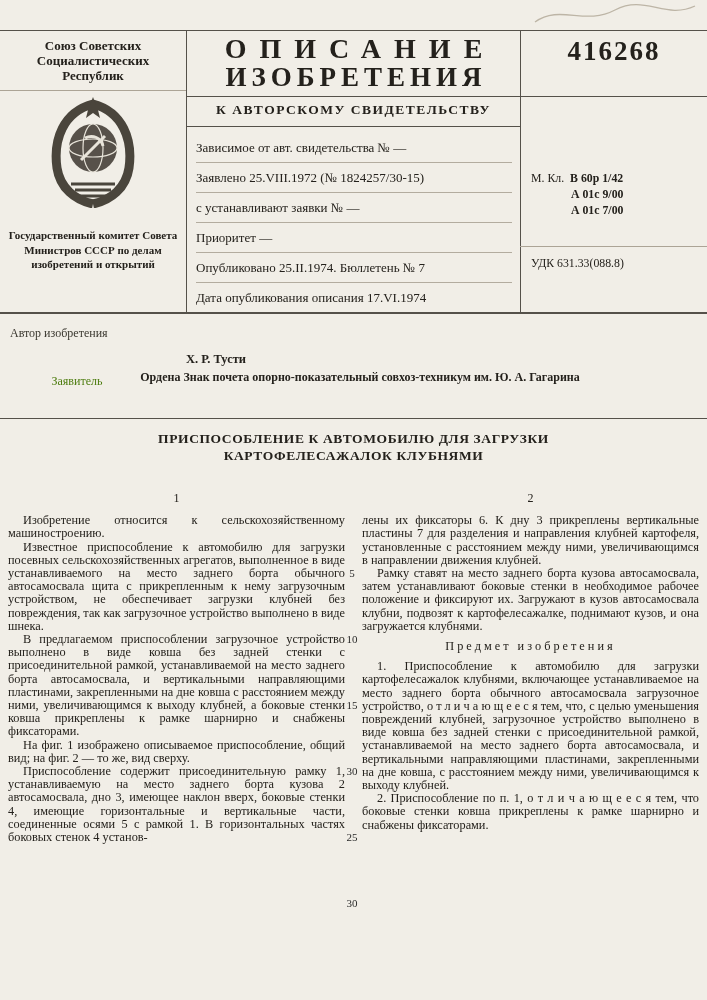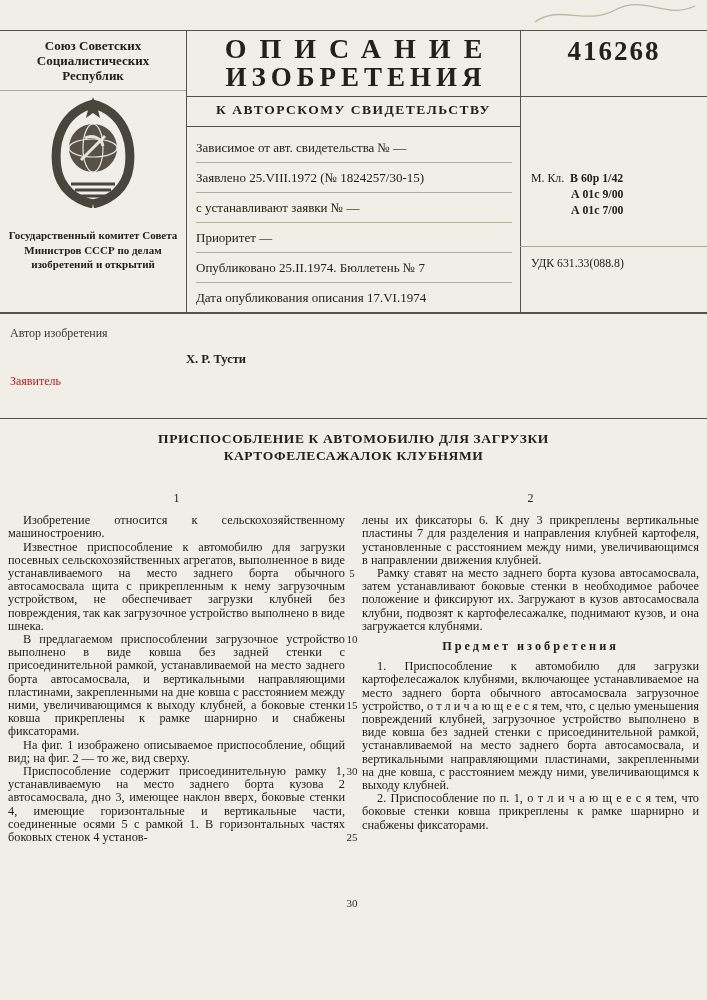--- a/index.html
+++ b/index.html
@@ -16,30 +16,30 @@
   .number{position:absolute;top:36px;left:521px;width:186px;text-align:center;font-weight:bold;font-size:27px;letter-spacing:2px;}
   .fields{position:absolute;top:133px;left:196px;width:316px;}
   .field-row{height:29px;display:flex;align-items:center;font-size:13px;border-bottom:1px solid #b3ac9f;}
   .field-row:last-child{border-bottom:none;}
   .classif{position:absolute;top:170px;left:531px;width:172px;font-size:11.8px;line-height:16px;}
   .classif .code{font-weight:bold;margin-left:6px;}
   .classif .indent{padding-left:40px;font-weight:bold;}
   .udk{position:absolute;top:256px;left:531px;width:172px;font-size:11.8px;}
   .author-label{position:absolute;top:326px;left:10px;width:110px;font-size:12px;line-height:15px;color:#3a372f;}
   .author-name{position:absolute;top:352px;left:186px;width:280px;text-align:left;font-size:12.5px;font-weight:bold;}
-  .applicant-label{position:absolute;top:374px;left:10px;width:110px;font-size:12px;color:#b91c1c;}
+  .applicant-label{position:absolute;top:374px;left:22px;width:110px;font-size:12px;color:#4d7c0f;text-align:center;}
   .applicant-name{position:absolute;top:370px;left:140px;width:440px;text-align:center;font-weight:bold;font-size:12px;line-height:15px;}
   .title{position:absolute;top:430px;left:0;width:707px;text-align:center;font-weight:bold;font-size:13.5px;line-height:17px;letter-spacing:0.6px;}
   .col{position:absolute;top:492px;width:337px;font-size:12.3px;line-height:13.2px;text-align:justify;}
   .col1{left:8px;}
   .col2{left:362px;}
   .colnum{text-align:center;font-size:12px;margin-bottom:9px;text-indent:0;}
   .col p{margin:0;text-indent:15px;}
   .col p.noindent{text-indent:0;}
-  .claims-heading{text-align:center;letter-spacing:3px;margin:7px 0;font-size:12.3px;font-weight:bold;}
+  .claims-heading{text-align:center;letter-spacing:3px;margin:7px 0;font-size:12.3px;}
   .ln{position:absolute;left:342px;width:20px;text-align:center;font-size:11px;color:#2a2a2a;}
   .ln-1{top:567px}.ln-2{top:633px}.ln-3{top:699px}.ln-4{top:765px}.ln-5{top:831px}.ln-6{top:897px}
   .scribble{position:absolute;top:0;left:530px;width:170px;height:30px;}
 </style>
 </head>
 <body>
 
 <div class="page">
 
   <div class="rule" style="top:30px;left:0;width:707px;height:1px;"></div>
@@ -91,20 +91,21 @@
       <span>М. Кл.</span><span class="code">В 60р 1/42</span>
     </div>
     <div class="indent">А 01с 9/00</div>
     <div class="indent">А 01с 7/00</div>
   </div>
   <div class="udk">УДК 631.33(088.8)</div>
 
   <div class="author-label">Автор изобретения</div>
   <div class="author-name">Х. Р. Тусти</div>
   <div class="applicant-label">Заявитель</div>
+  <div class="applicant-name">Ордена Знак почета опорно-показательный совхоз-техникум им. Ю. А. Гагарина</div>
 
   <div class="title">
     <div>ПРИСПОСОБЛЕНИЕ К АВТОМОБИЛЮ ДЛЯ ЗАГРУЗКИ</div>
     <div>КАРТОФЕЛЕСАЖАЛОК КЛУБНЯМИ</div>
   </div>
 
   <div class="col col1">
     <div class="colnum">1</div>
     <p>Изобретение относится к сельскохозяйственному машиностроению.</p>
     <p>Известное приспособление к автомобилю для загрузки посевных сельскохозяйственных агрегатов, выполненное в виде устанавливаемого на место заднего борта обычного автосамосвала щита с прикрепленным к нему загрузочным устройством, не обеспечивает загрузки клубней без повреждения, так как загрузочное устройство выполнено в виде шнека.</p>

